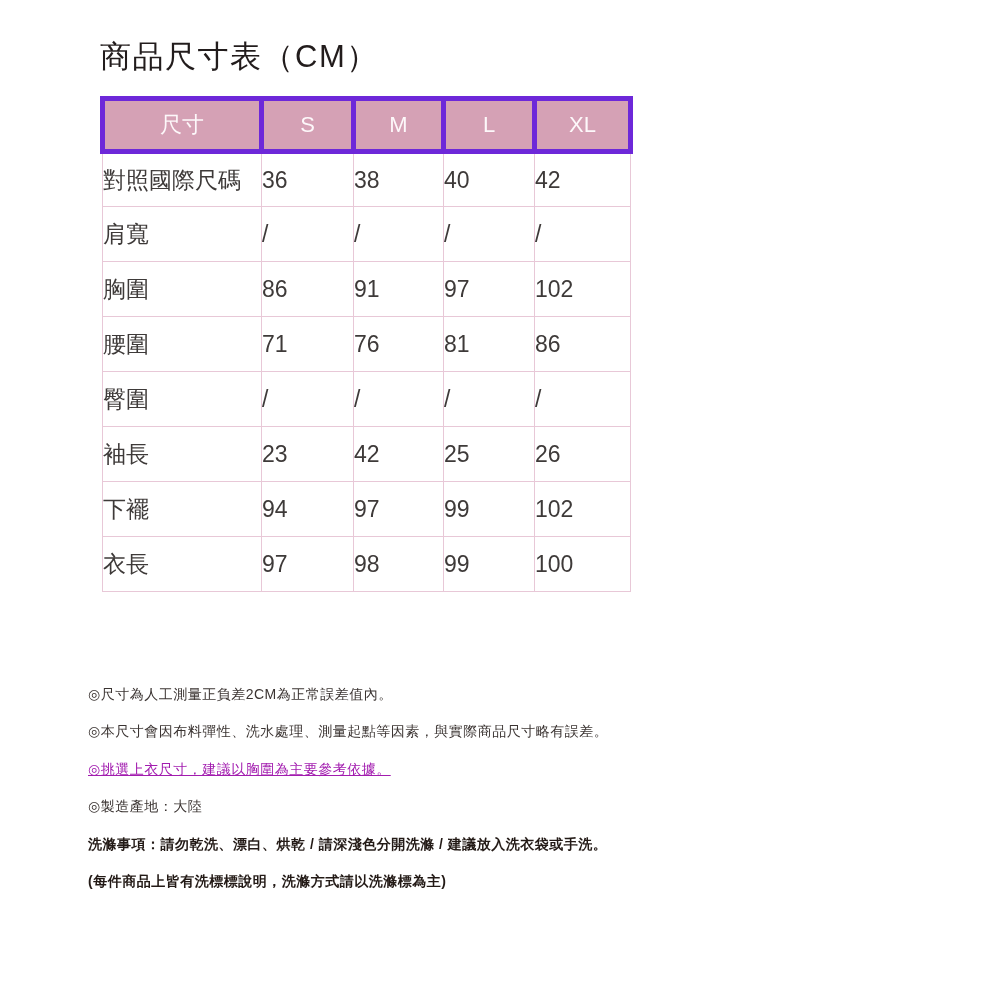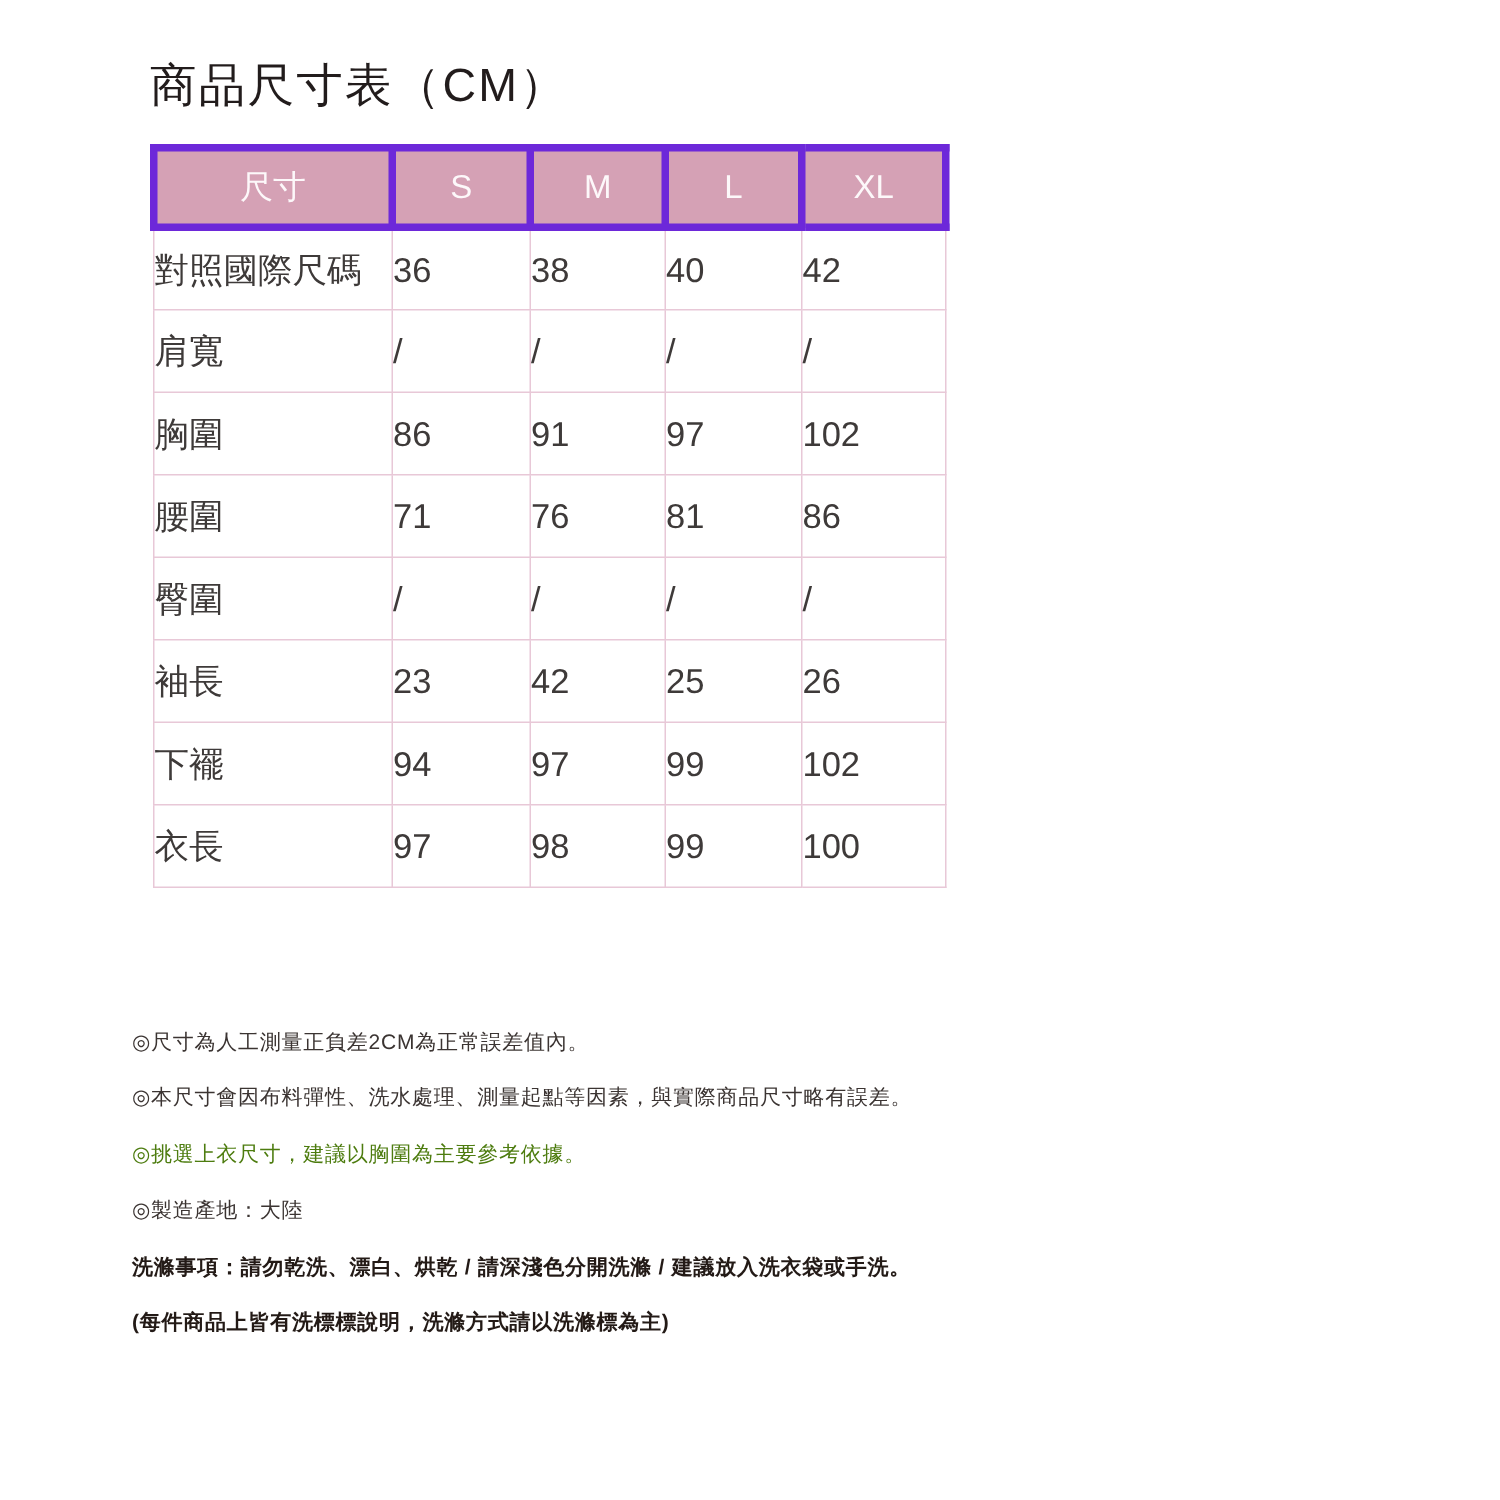--- a/index.html
+++ b/index.html
@@ -62,21 +62,21 @@
   }
 
   .note {
     font-size: 14px;
     line-height: 37.4px;
     color: #3b3432;
     letter-spacing: 0.5px;
     white-space: nowrap;
   }
 
-  .note-red  { color: #4d7c0f; }
+  .note-red  { color: #a21caf; text-decoration: underline; }
 
   .note-bold {
     color: #231a16;
     font-weight: bold;
   }
 </style>
 </head>
 <body>
 
 <div class="page">

